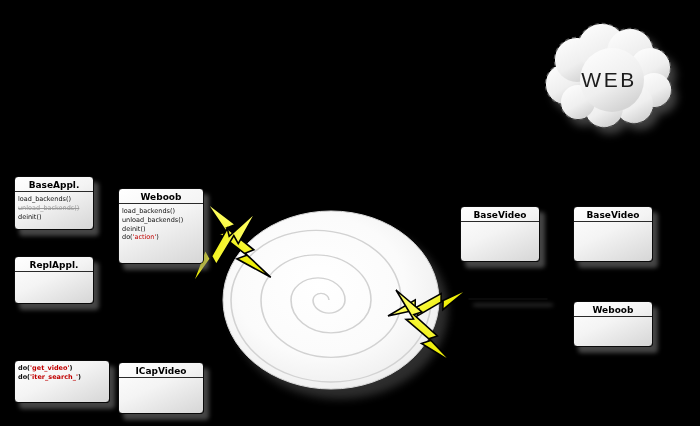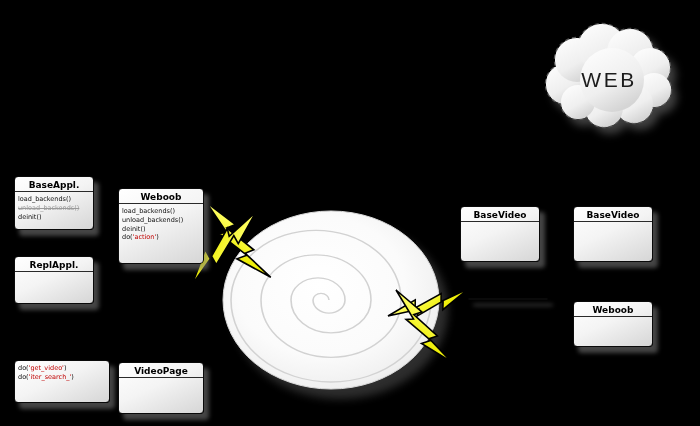--- a/index.html
+++ b/index.html
@@ -106,28 +106,28 @@
     <div class="m"><span>do(</span><span class="em">'action'</span><span>)</span></div>
   </div>
 </div>
 
 <div class="uml-box" style="left:14px;top:256px;width:78px;">
   <div class="uml-title">ReplAppl.</div>
   <div class="uml-body" style="min-height:24px;"></div>
 </div>
 
 <div class="uml-box" style="left:14px;top:360px;width:94px;">
-  <div class="uml-body" style="min-height:34px;">
+  <div class="uml-body" style="min-height:34px;font-weight:bold;">
     <div class="m"><span>do(</span><span class="em">'get_video'</span><span>)</span></div>
     <div class="m"><span>do(</span><span class="em">'iter_search_'</span><span>)</span></div>
   </div>
 </div>
 
 <div class="uml-box" style="left:118px;top:362px;width:84px;">
-  <div class="uml-title">VideoPage</div>
+  <div class="uml-title">ICapVideo</div>
   <div class="uml-body" style="min-height:28px;"></div>
 </div>
 
 <div class="uml-box" style="left:460px;top:206px;width:78px;">
   <div class="uml-title">BaseVideo</div>
   <div class="uml-body" style="min-height:32px;"></div>
 </div>
 
 <div class="uml-box" style="left:573px;top:206px;width:78px;">
   <div class="uml-title">BaseVideo</div>

